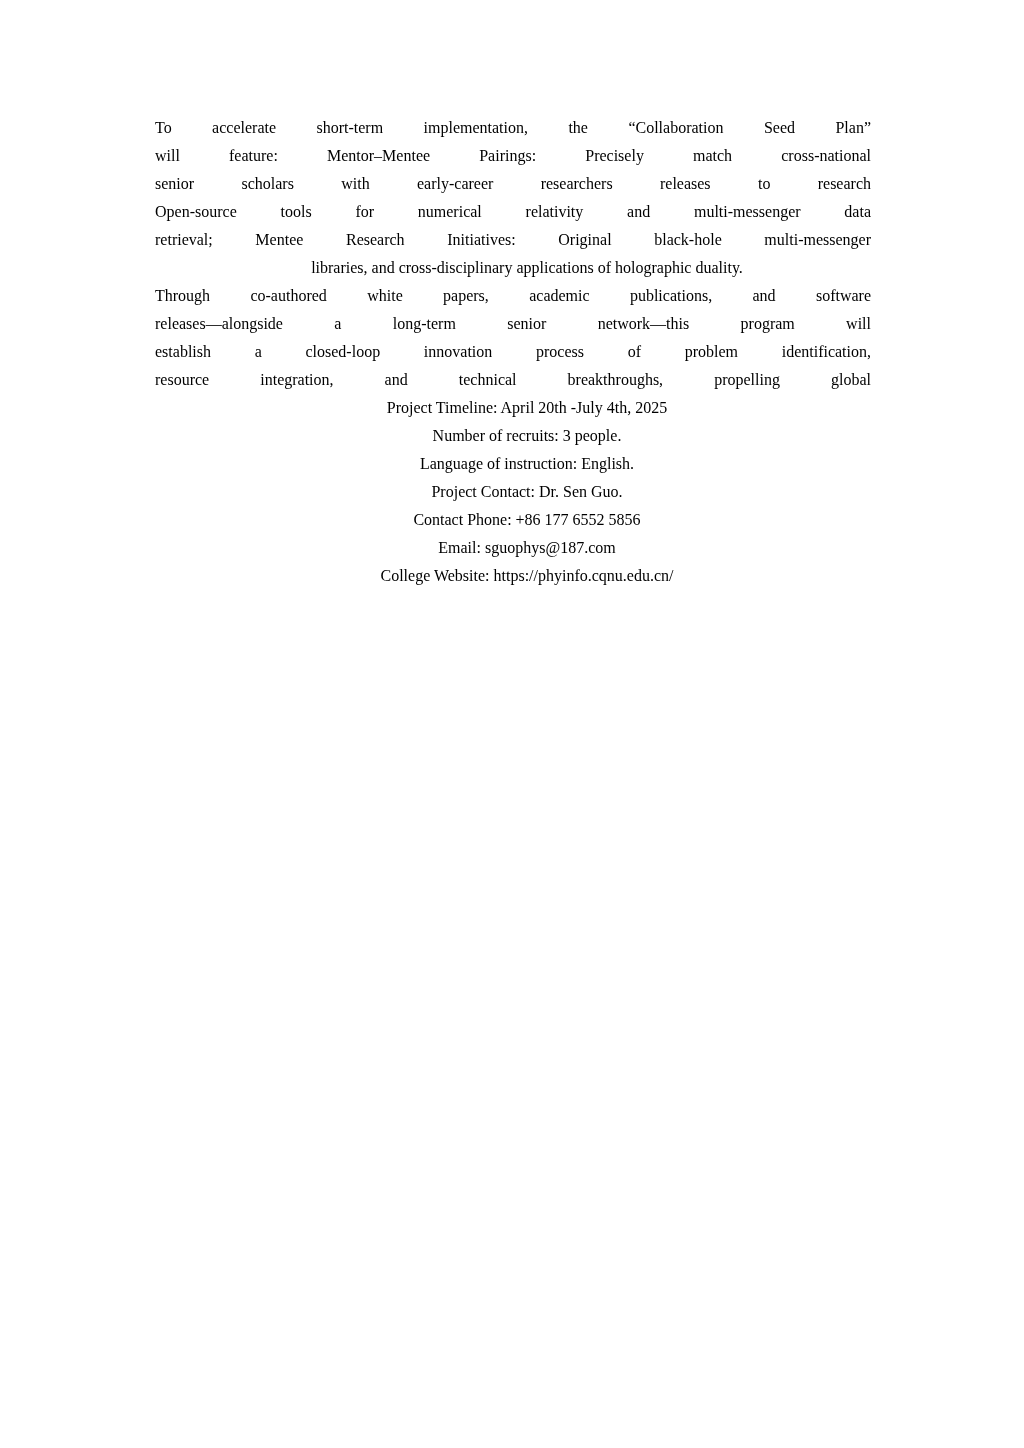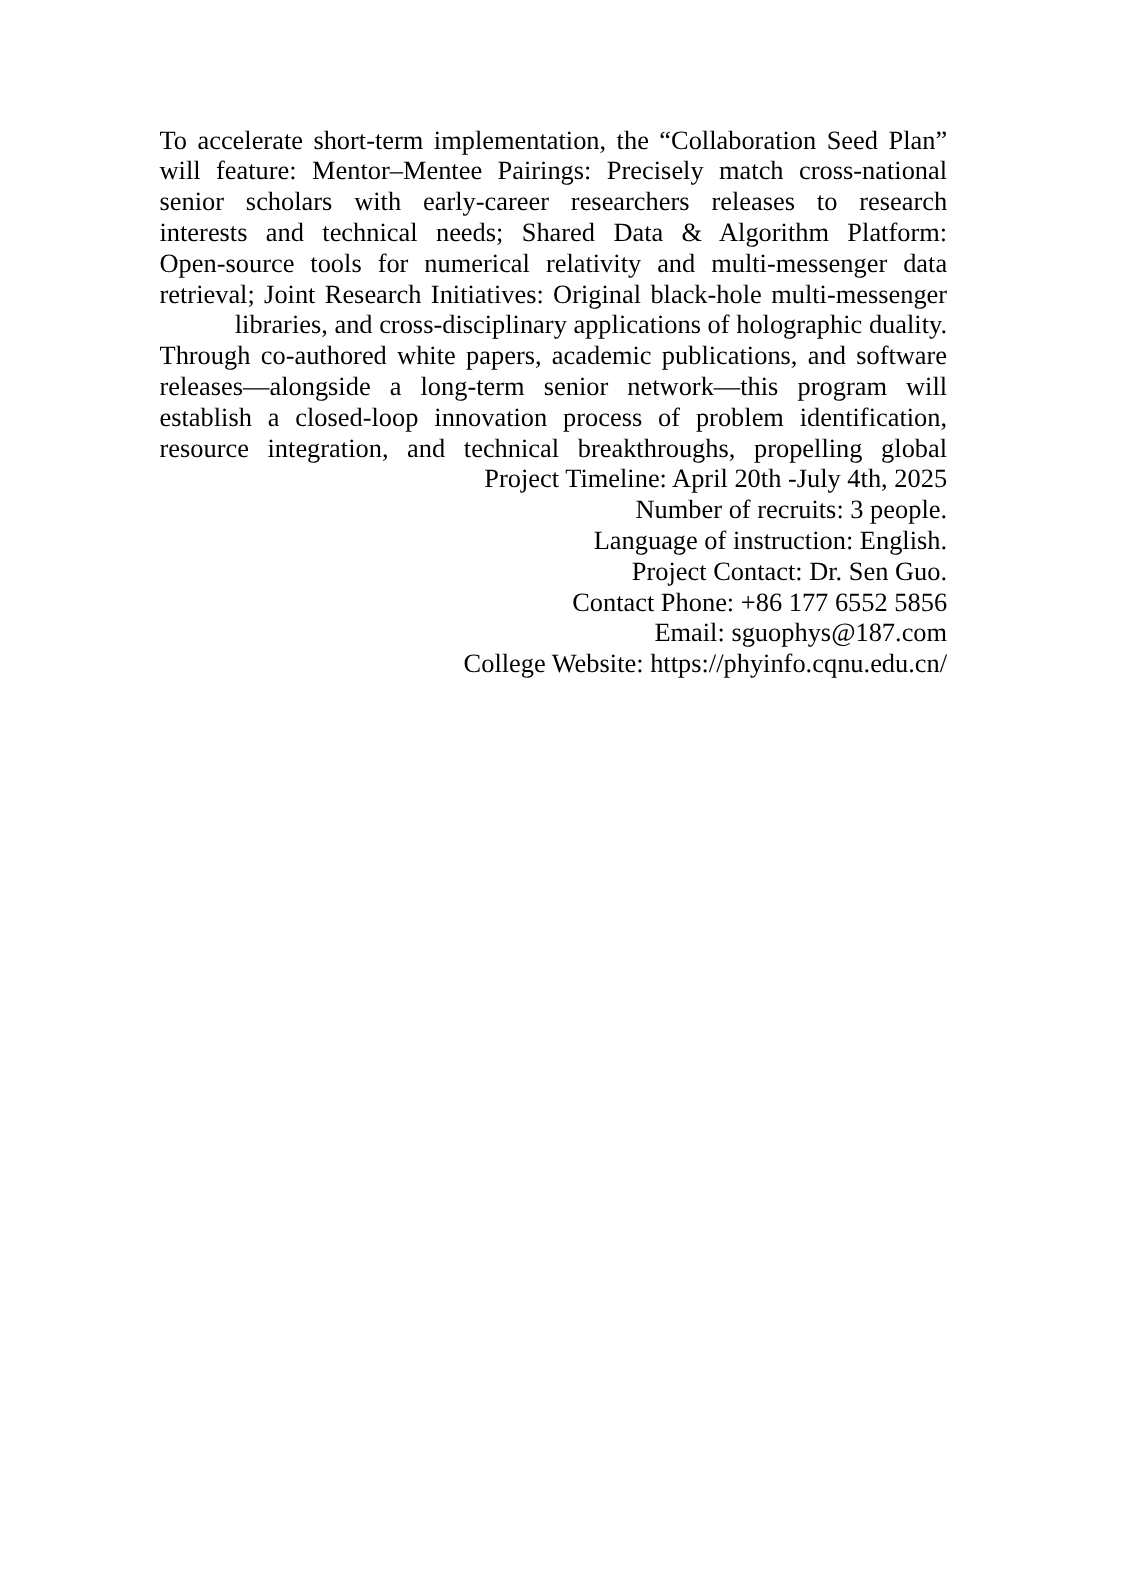--- a/index.html
+++ b/index.html
@@ -9,53 +9,52 @@
   }
   .page {
     position: relative;
     width: 1024px;
     height: 1448px;
     background: #ffffff;
     overflow: hidden;
   }
   .text-block {
     position: absolute;
-    left: 145px;
+    left: 155px;
     top: 114px;
     width: 716px;
     font-family: "Liberation Serif", "DejaVu Serif", serif;
-    font-size: 24px;
+    font-size: 16px;
     line-height: 28px;
     color: #000000;
   }
   .line {
     min-height: 28px;
     white-space: normal;
   }
   
   .jline {
     text-align: justify;
     text-align-last: justify;
   }
   .plain {
-    text-align: right;
+    text-align: center;
     margin-left: 28px;
   }
 </style>
 </head>
 <body>
 
 <div class="page">
   <div class="text-block" id="text-block">
       <div class="line jline">To accelerate short-term implementation, the “Collaboration Seed Plan”</div>
       <div class="line jline">will feature: Mentor–Mentee Pairings: Precisely match cross-national</div>
       <div class="line jline">senior scholars with early-career researchers releases to research</div>
-      <div class="line jline">interests and technical needs; Shared Data &amp; Algorithm Platform:</div>
       <div class="line jline">Open-source tools for numerical relativity and multi-messenger data</div>
-      <div class="line jline">retrieval; Joint Research Initiatives: Original black-hole multi-messenger</div>
+      <div class="line jline">retrieval; Mentee Research Initiatives: Original black-hole multi-messenger</div>
       <div class="line plain">libraries, and cross-disciplinary applications of holographic duality.</div>
       <div class="line jline">Through co-authored white papers, academic publications, and software</div>
       <div class="line jline">releases—alongside a long-term senior network—this program will</div>
       <div class="line jline">establish a closed-loop innovation process of problem identification,</div>
       <div class="line jline">resource integration, and technical breakthroughs, propelling global</div>
       <div class="line plain">Project Timeline: April 20th -July 4th, 2025</div>
       <div class="line plain">Number of recruits: 3 people.</div>
       <div class="line plain">Language of instruction: English.</div>
       <div class="line plain">Project Contact: Dr. Sen Guo.</div>
       <div class="line plain">Contact Phone: +86 177 6552 5856</div>

